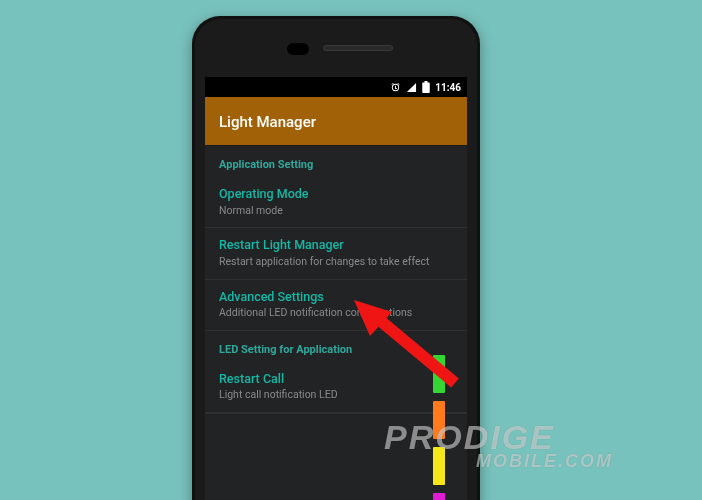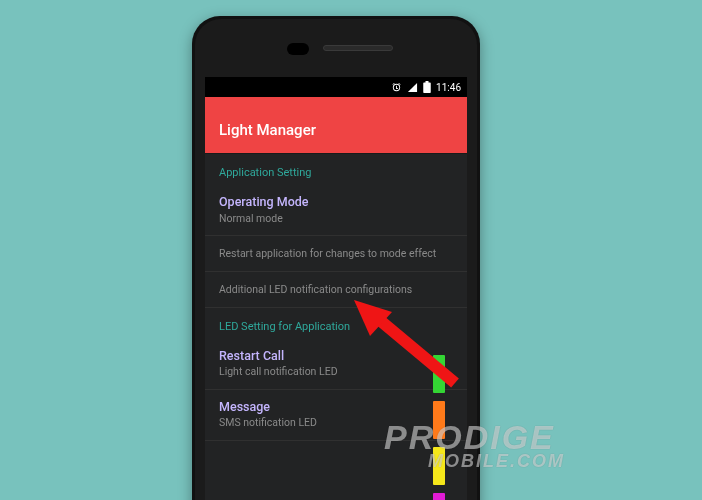--- a/index.html
+++ b/index.html
@@ -57,46 +57,46 @@
   .statusbar {
     height: 20px;
     background: #000;
     display: flex;
     justify-content: flex-end;
     align-items: center;
     gap: 5px;
     padding: 0 6px;
     color: #fff;
     font-size: 10px;
-    font-weight: 400;
+    font-weight: 700;
   }
   .statusbar svg { display: block; }
   .appbar {
-    background: #ef4444;
+    background: #a16207;
     color: #fff;
     font-size: 15px;
     font-weight: 500;
-    padding: 24px 14px 14px;
+    padding: 16px 14px 14px;
     border-bottom: 1px solid #1a1a1a;
   }
   .content { padding: 0 0 0 0; }
   .section-header {
     color: #2fa89b;
     font-size: 11px;
-    font-weight: 400;
+    font-weight: 700;
     padding: 12px 14px 6px;
   }
   .item {
     padding: 9px 14px 10px;
   }
   .item + .item,
   .section-header + .item,
   .item + .section-header {}
   .item-title {
-    color: #c4b5fd;
+    color: #14b8a6;
     font-size: 12.5px;
     font-weight: 500;
     line-height: 1.25;
   }
   .item-sub {
     color: #8a8a8a;
     font-size: 10.5px;
     line-height: 1.3;
     margin-top: 2px;
   }
@@ -143,21 +143,21 @@
     font-style: italic;
   }
   .watermark .l1 {
     font-size: 34px;
     font-weight: 800;
   }
   .watermark .l2 {
     font-size: 18px;
     font-weight: 800;
     letter-spacing: 2px;
-    margin-left: 44px;
+    margin-left: 92px;
     text-align: right;
   }
 </style>
 </head>
 <body>
 
 <div class="phone">
   <div class="phone-inner">
     <div class="earpiece-area">
       <div class="sensor"></div>
@@ -193,41 +193,39 @@
 
         <div class="section-header">Application Setting</div>
 
         <div class="item">
           <div class="item-title">Operating Mode</div>
           <div class="item-sub">Normal mode</div>
         </div>
         <div class="divider"></div>
 
         <div class="item">
-          <div class="item-sub">Restart application for changes to mode effect</div>
-        </div>
-        <div class="divider"></div>
-
-        <div class="item">
+          <div class="item-title">Restart Light Manager</div>
+          <div class="item-sub">Restart application for changes to take effect</div>
+        </div>
+        <div class="divider"></div>
+
+        <div class="item">
+          <div class="item-title">Advanced Settings</div>
           <div class="item-sub">Additional LED notification configurations</div>
         </div>
         <div class="divider"></div>
 
         <div class="section-header">LED Setting for Application</div>
 
         <div class="item">
           <div class="item-title">Restart Call</div>
           <div class="item-sub">Light call notification LED</div>
         </div>
         <div class="divider"></div>
 
-        <div class="item">
-          <div class="item-title">Message</div>
-          <div class="item-sub">SMS notification LED</div>
-        </div>
         <div class="divider"></div>
 
         <div class="item">
         </div>
 
       </div>
 
       <div class="led-stack">
         <div class="led" style="background:#34d634"></div>
         <div class="led" style="background:#ff7a1a"></div>

